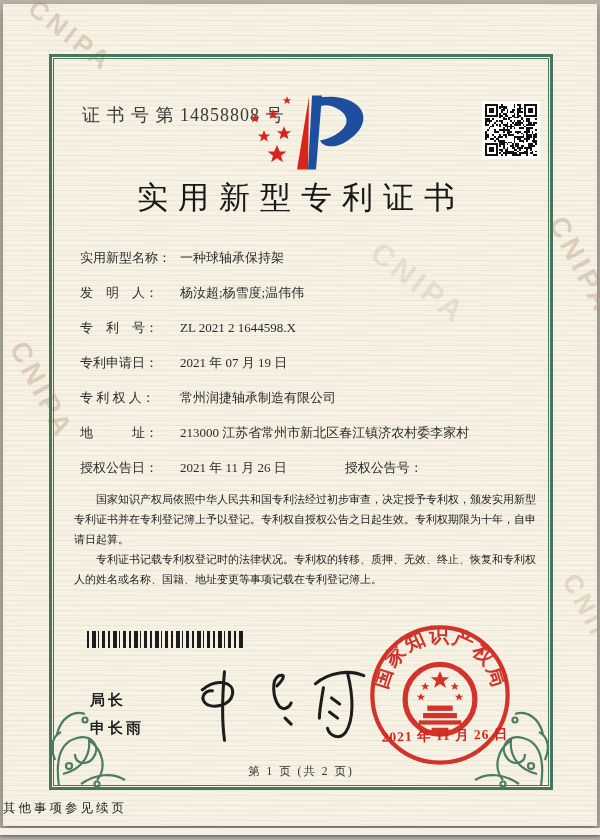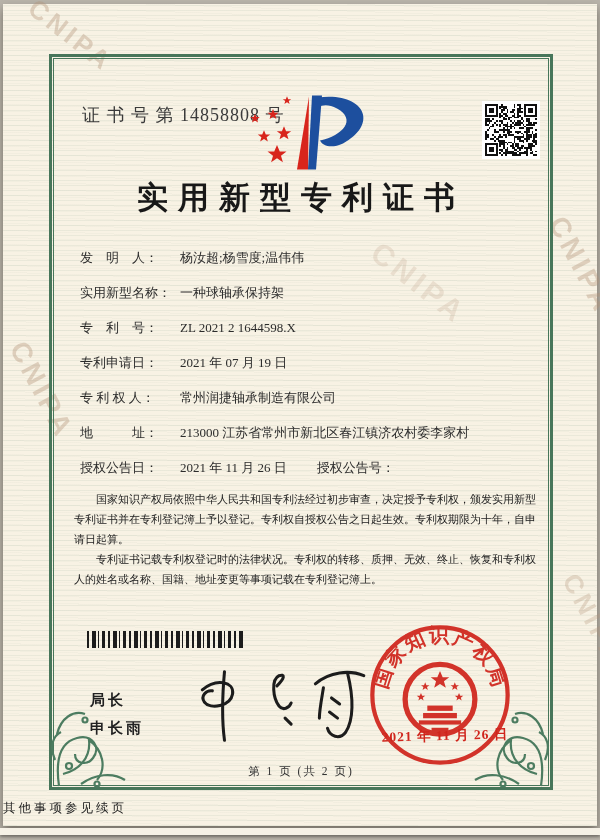--- a/index.html
+++ b/index.html
@@ -36,28 +36,28 @@
     border:3px solid #47765a;box-sizing:border-box;
   }
   .frame-inner{
     position:absolute;inset:1px;border:1px solid #47765a;
   }
   .cert-no{position:absolute;left:28px;top:44px;font-size:18px;color:#3a3a3a;letter-spacing:1px;}
   .logo{position:absolute;left:192px;top:30px;width:150px;height:86px;}
   .qr{position:absolute;left:428px;top:42px;width:58px;height:58px;background:#fff;padding:3px;box-sizing:border-box;}
   .title{
     position:absolute;left:0;top:118px;width:100%;text-align:center;
-    font-size:31px;font-weight:700;color:#181818;letter-spacing:10px;
+    font-size:31px;font-weight:400;color:#181818;letter-spacing:10px;
   }
   .fields{position:absolute;left:26px;top:190px;width:452px;}
   .frow{display:flex;font-size:13px;color:#2c2c2c;height:35px;line-height:18px;}
   .flabel{width:100px;flex:none;}
   .fvalue{flex:1;}
   .grant-row{display:flex;font-size:13px;color:#2c2c2c;height:30px;line-height:18px;}
-  .grant-col2{margin-left:30px;display:flex;}
+  .grant-col2{margin-left:58px;display:flex;}
   .body-text{
     position:absolute;left:20px;top:430px;width:462px;
     font-size:11px;color:#222;line-height:1.82;text-align:justify;
   }
   .body-text p{margin:0;text-indent:2em;}
   .barcode{
     position:absolute;left:33px;top:572px;width:158px;height:17px;
     background:
       repeating-linear-gradient(90deg,#1c1c1c 0 2px,transparent 2px 5px,#1c1c1c 5px 9px,transparent 9px 11px,#1c1c1c 11px 12px,transparent 12px 15px,#1c1c1c 15px 18px,transparent 18px 21px);
   }
@@ -430,26 +430,26 @@
             <rect x="0" y="22" width="7" height="7" fill="#111"></rect>
             <rect x="1" y="23" width="5" height="5" fill="#fff"></rect>
             <rect x="2" y="24" width="3" height="3" fill="#111"></rect>
           </svg>
       </div>
 
       <div class="title">实用新型专利证书</div>
 
       <div class="fields">
         <div class="frow">
+          <span class="flabel">实用新型名称：</span>
+          <span class="fvalue">一种球轴承保持架</span>
+        </div>
+        <div class="frow">
           <span class="flabel">发　明　人：</span>
           <span class="fvalue">杨汝超;杨雪度;温伟伟</span>
-        </div>
-        <div class="frow">
-          <span class="flabel">实用新型名称：</span>
-          <span class="fvalue">一种球轴承保持架</span>
         </div>
         <div class="frow">
           <span class="flabel">专　利　号：</span>
           <span class="fvalue">ZL 2021 2 1644598.X</span>
         </div>
         <div class="frow">
           <span class="flabel">专利申请日：</span>
           <span class="fvalue">2021 年 07 月 19 日</span>
         </div>
         <div class="frow">

